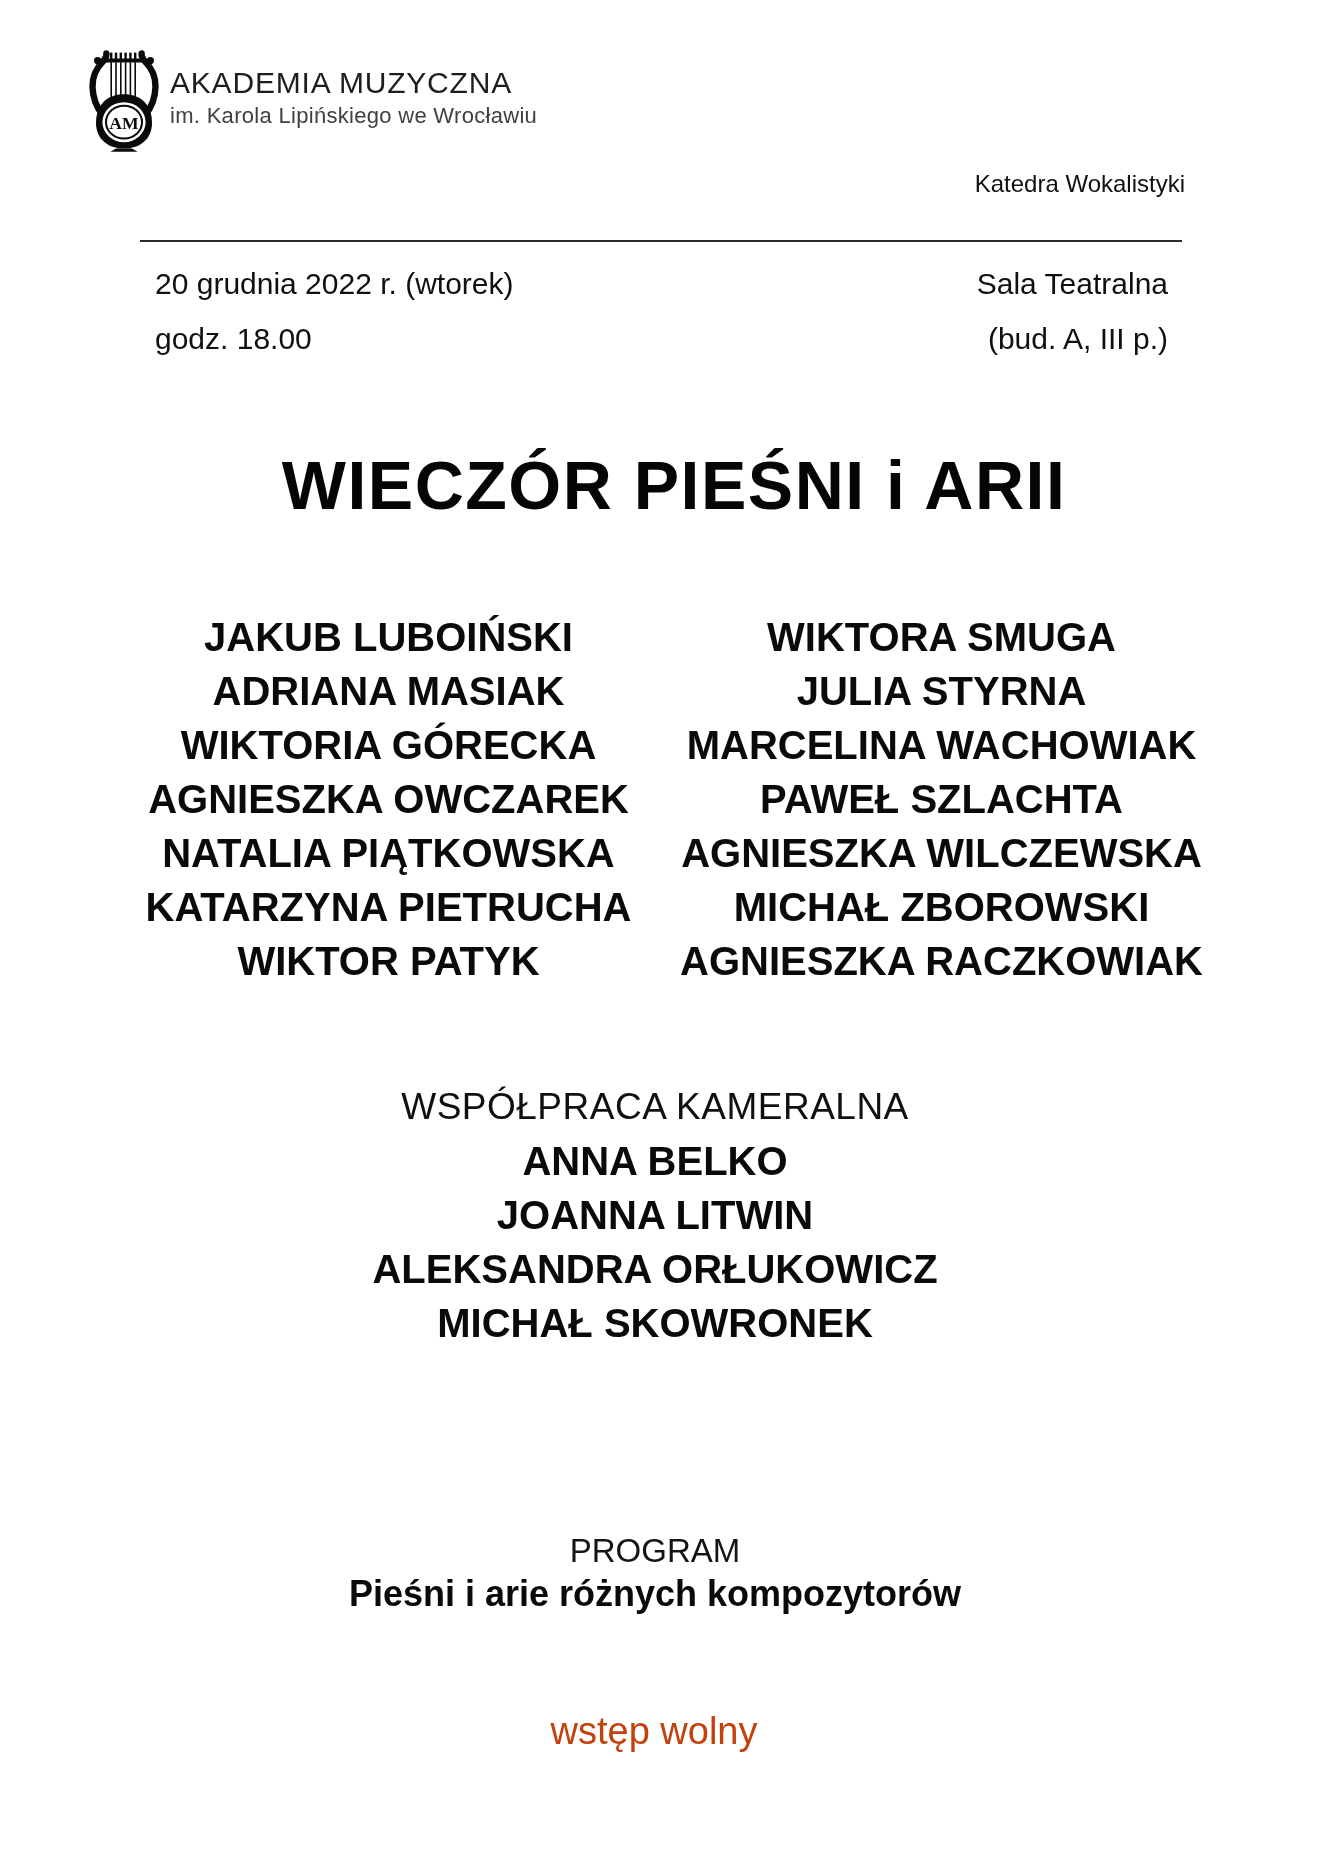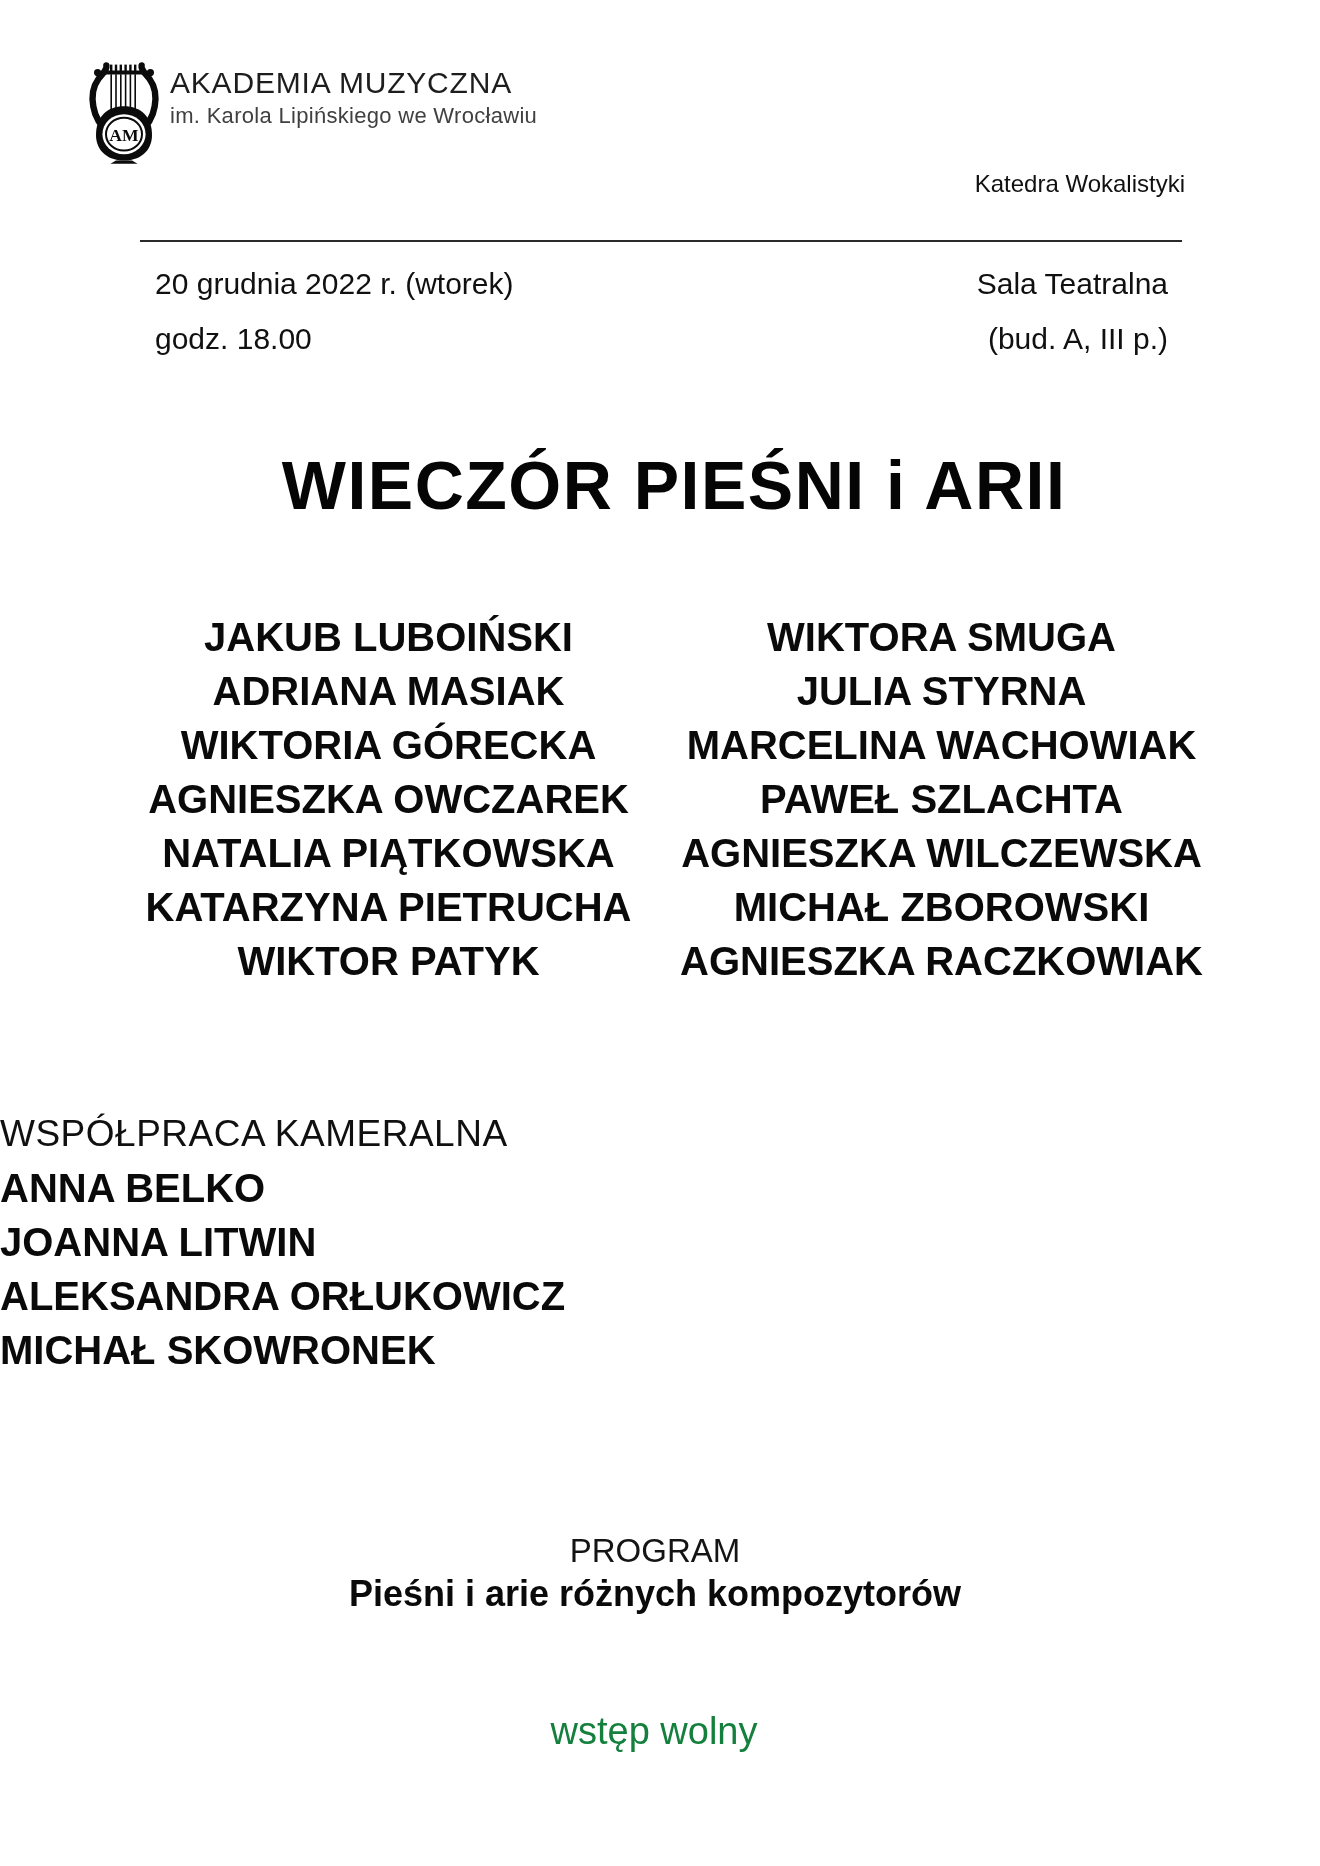--- a/index.html
+++ b/index.html
@@ -7,21 +7,21 @@
     width: 1320px; height: 1866px;
     background: #ffffff;
     font-family: "Liberation Sans", sans-serif;
     color: #161616;
     position: relative;
     overflow: hidden;
   }
   .abs { position: absolute; }
 
   
-  .logo { left: 84px; top: 58px; width: 80px; height: 106px; }
+  .logo { left: 84px; top: 46px; width: 80px; height: 106px; }
   .org-block { left: 170px; top: 64px; }
   .org-name { font-size: 30px; line-height: 38px; letter-spacing: 0.8px; color: #1d1d1d; }
   .org-sub  { font-size: 22px; line-height: 27px; letter-spacing: 0.3px; color: #404040; }
   .department { top: 170px; right: 135px; font-size: 24px; color: #111; }
   .rule { top: 240px; left: 140px; right: 138px; height: 2px; background: #2a2a2a; }
 
   
   .event-row { top: 256px; left: 155px; right: 152px; display: flex; justify-content: space-between; }
   .event-col { font-size: 30px; line-height: 55px; color: #101010; }
   .event-col.right { text-align: right; }
@@ -30,33 +30,33 @@
   .title { top: 446px; left: 0; right: 0; text-align: center;
            font-size: 68px; font-weight: bold; letter-spacing: 1.5px; color: #050505; padding-left: 28px; }
 
   
   .columns { top: 610px; left: 112px; right: 102px; display: flex; }
   .col { flex: 1 1 50%; text-align: center; }
   .col .list-item { font-size: 40px; font-weight: bold; line-height: 54px;
                     color: #0a0a0a; white-space: nowrap; }
 
   
-  .chamber { top: 1106px; left: 0; right: 10px; }
+  .chamber { top: 1079px; left: 0; right: 10px; text-align: center; }
   .chamber-heading { font-size: 37px; line-height: 55px; font-weight: normal;
                      letter-spacing: 0.5px; color: #101010; }
   .chamber .list-item { font-size: 40px; font-weight: bold; line-height: 54px; color: #0a0a0a; }
 
   
   .program { top: 1530px; left: 0; right: 10px; text-align: center; }
   .program-heading { font-size: 33px; line-height: 42px; color: #141414; }
   .program-desc { font-size: 36px; line-height: 44px; font-weight: bold; color: #0a0a0a; }
 
   
   .admission { top: 1710px; left: 0; right: 12px; text-align: center;
-               font-size: 38px; color: #15803d; }
+               font-size: 38px; color: #c2410c; }
 </style>
 </head>
 <body>
 
 <div class="abs logo">
   <svg viewBox="0 0 100 132" width="80" height="106" aria-hidden="true">
 
     <path d="M30,90 C10,78 5,44 18,26 C23,19 29,15 28,9" fill="none" stroke="#0b0b0b" stroke-width="8" stroke-linecap="round"></path>
     <path d="M70,90 C90,78 95,44 82,26 C77,19 71,15 72,9" fill="none" stroke="#0b0b0b" stroke-width="8" stroke-linecap="round"></path>
 

